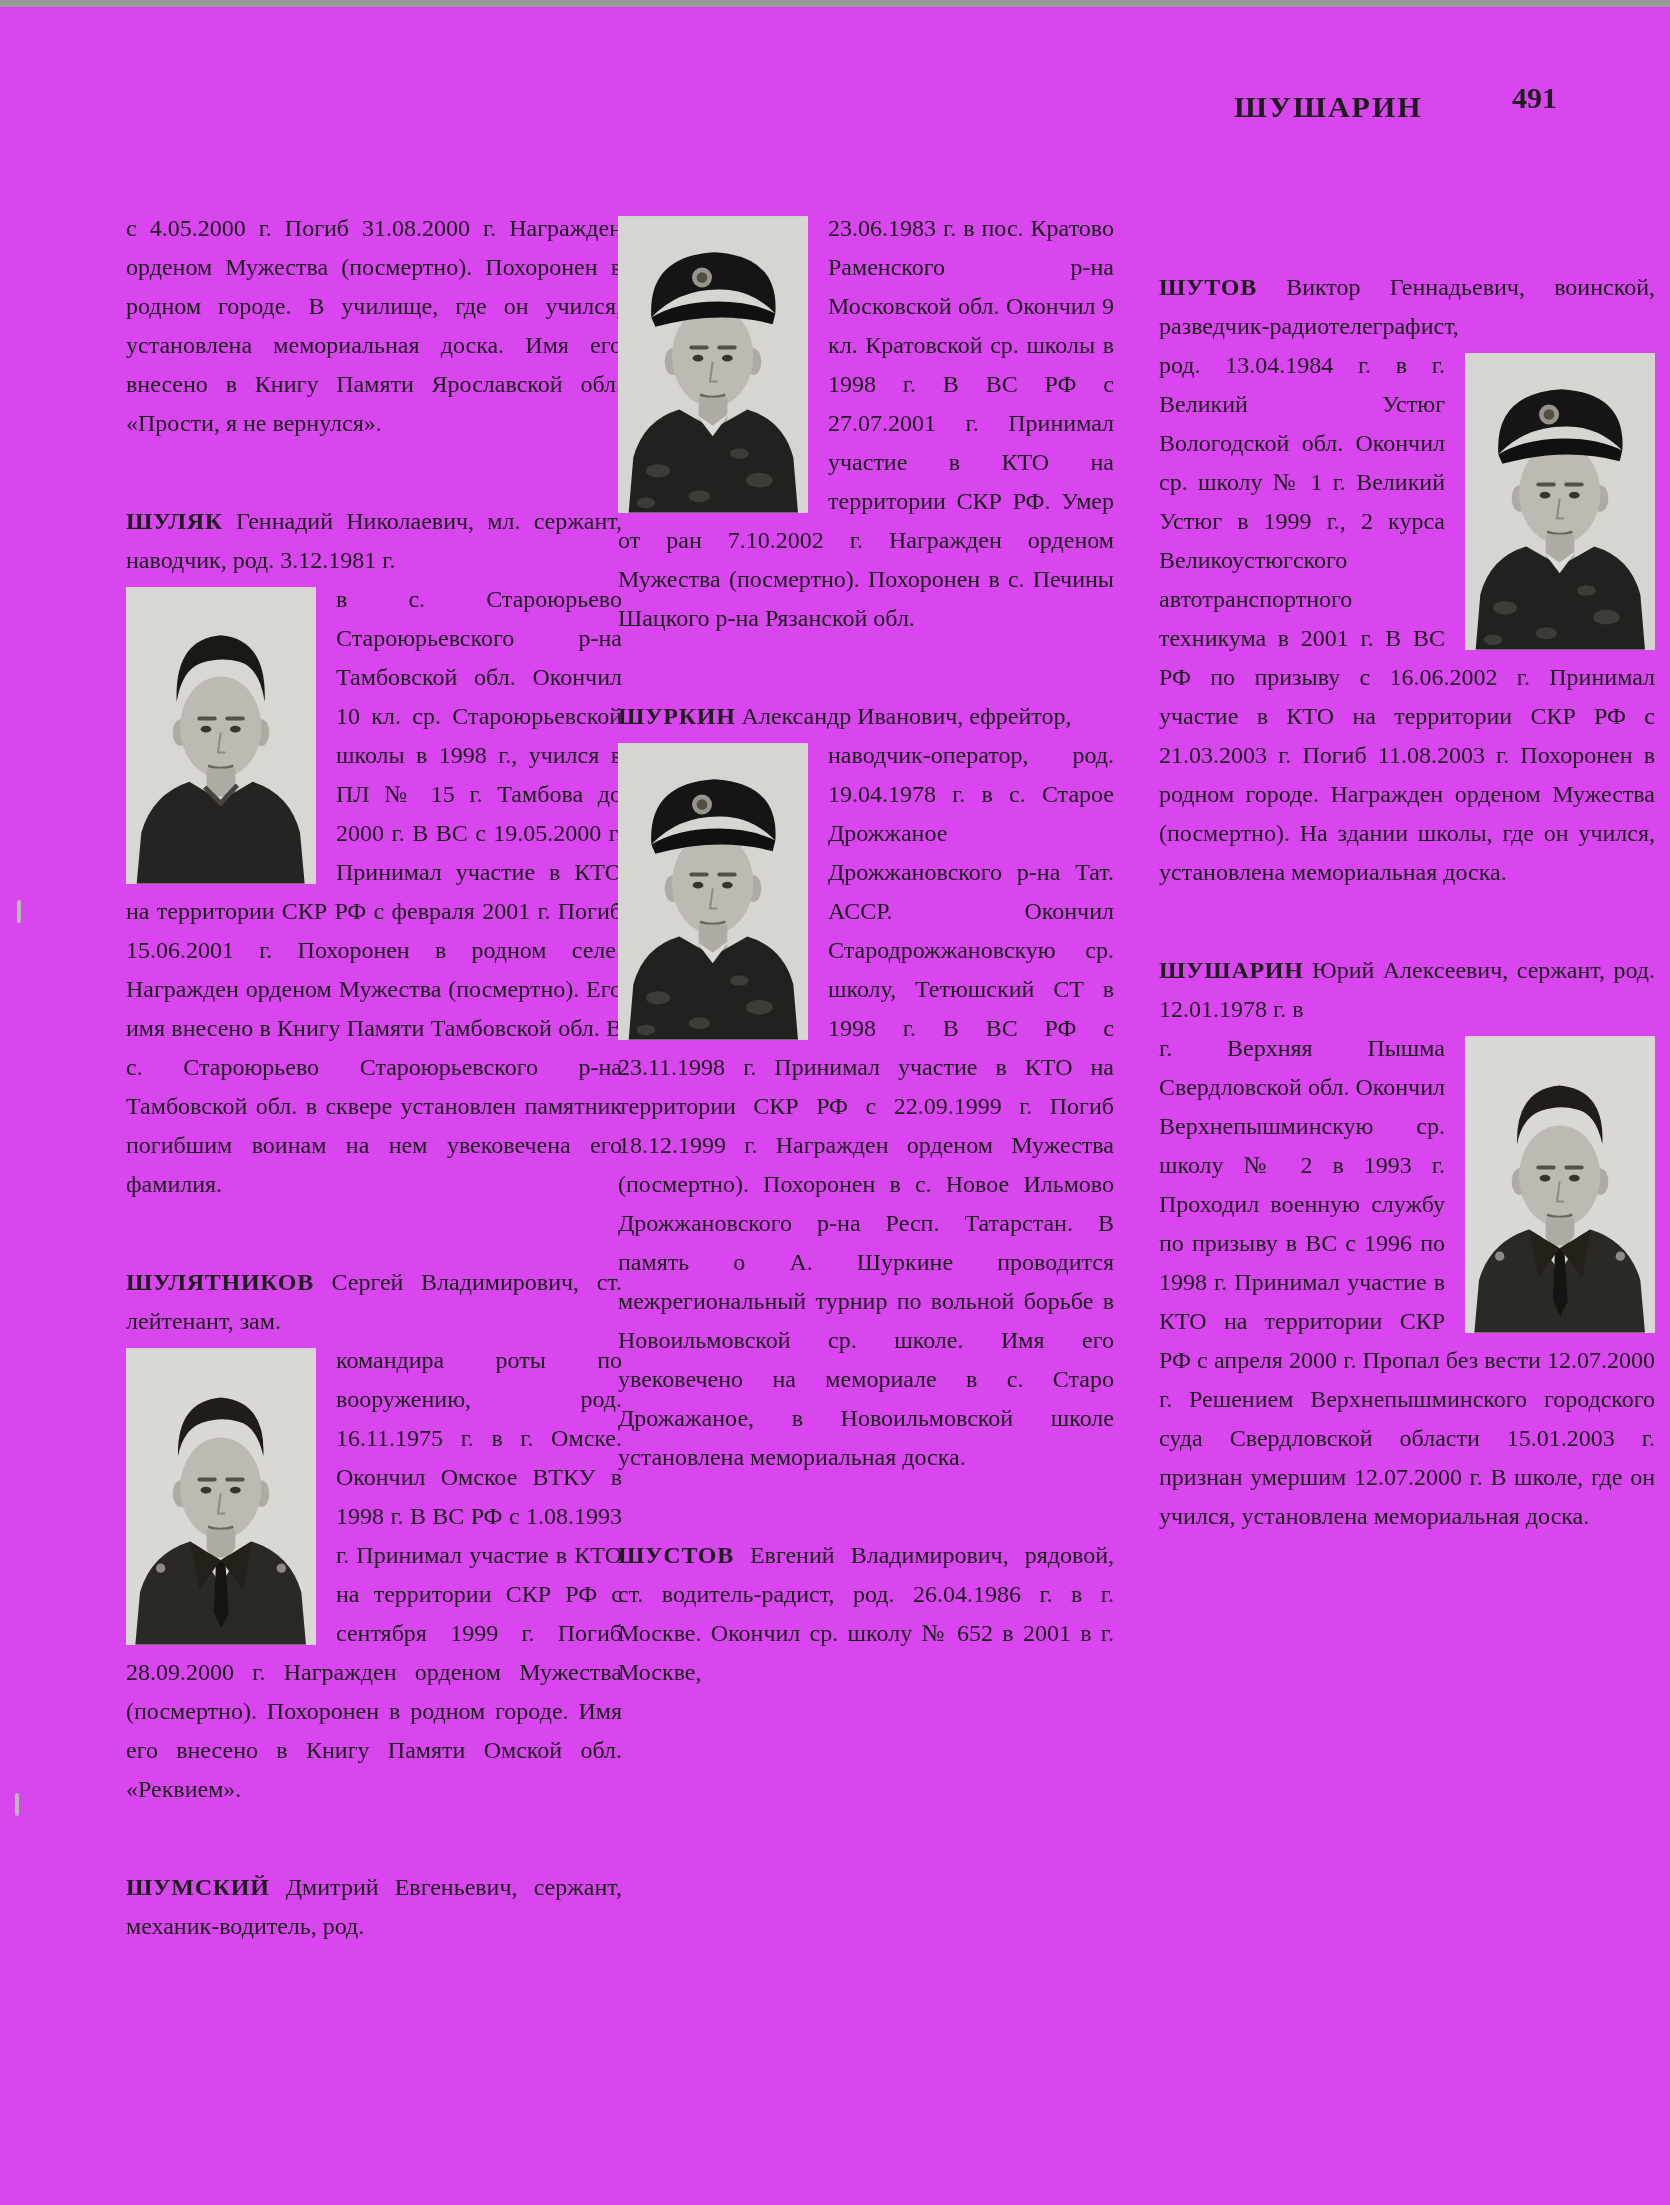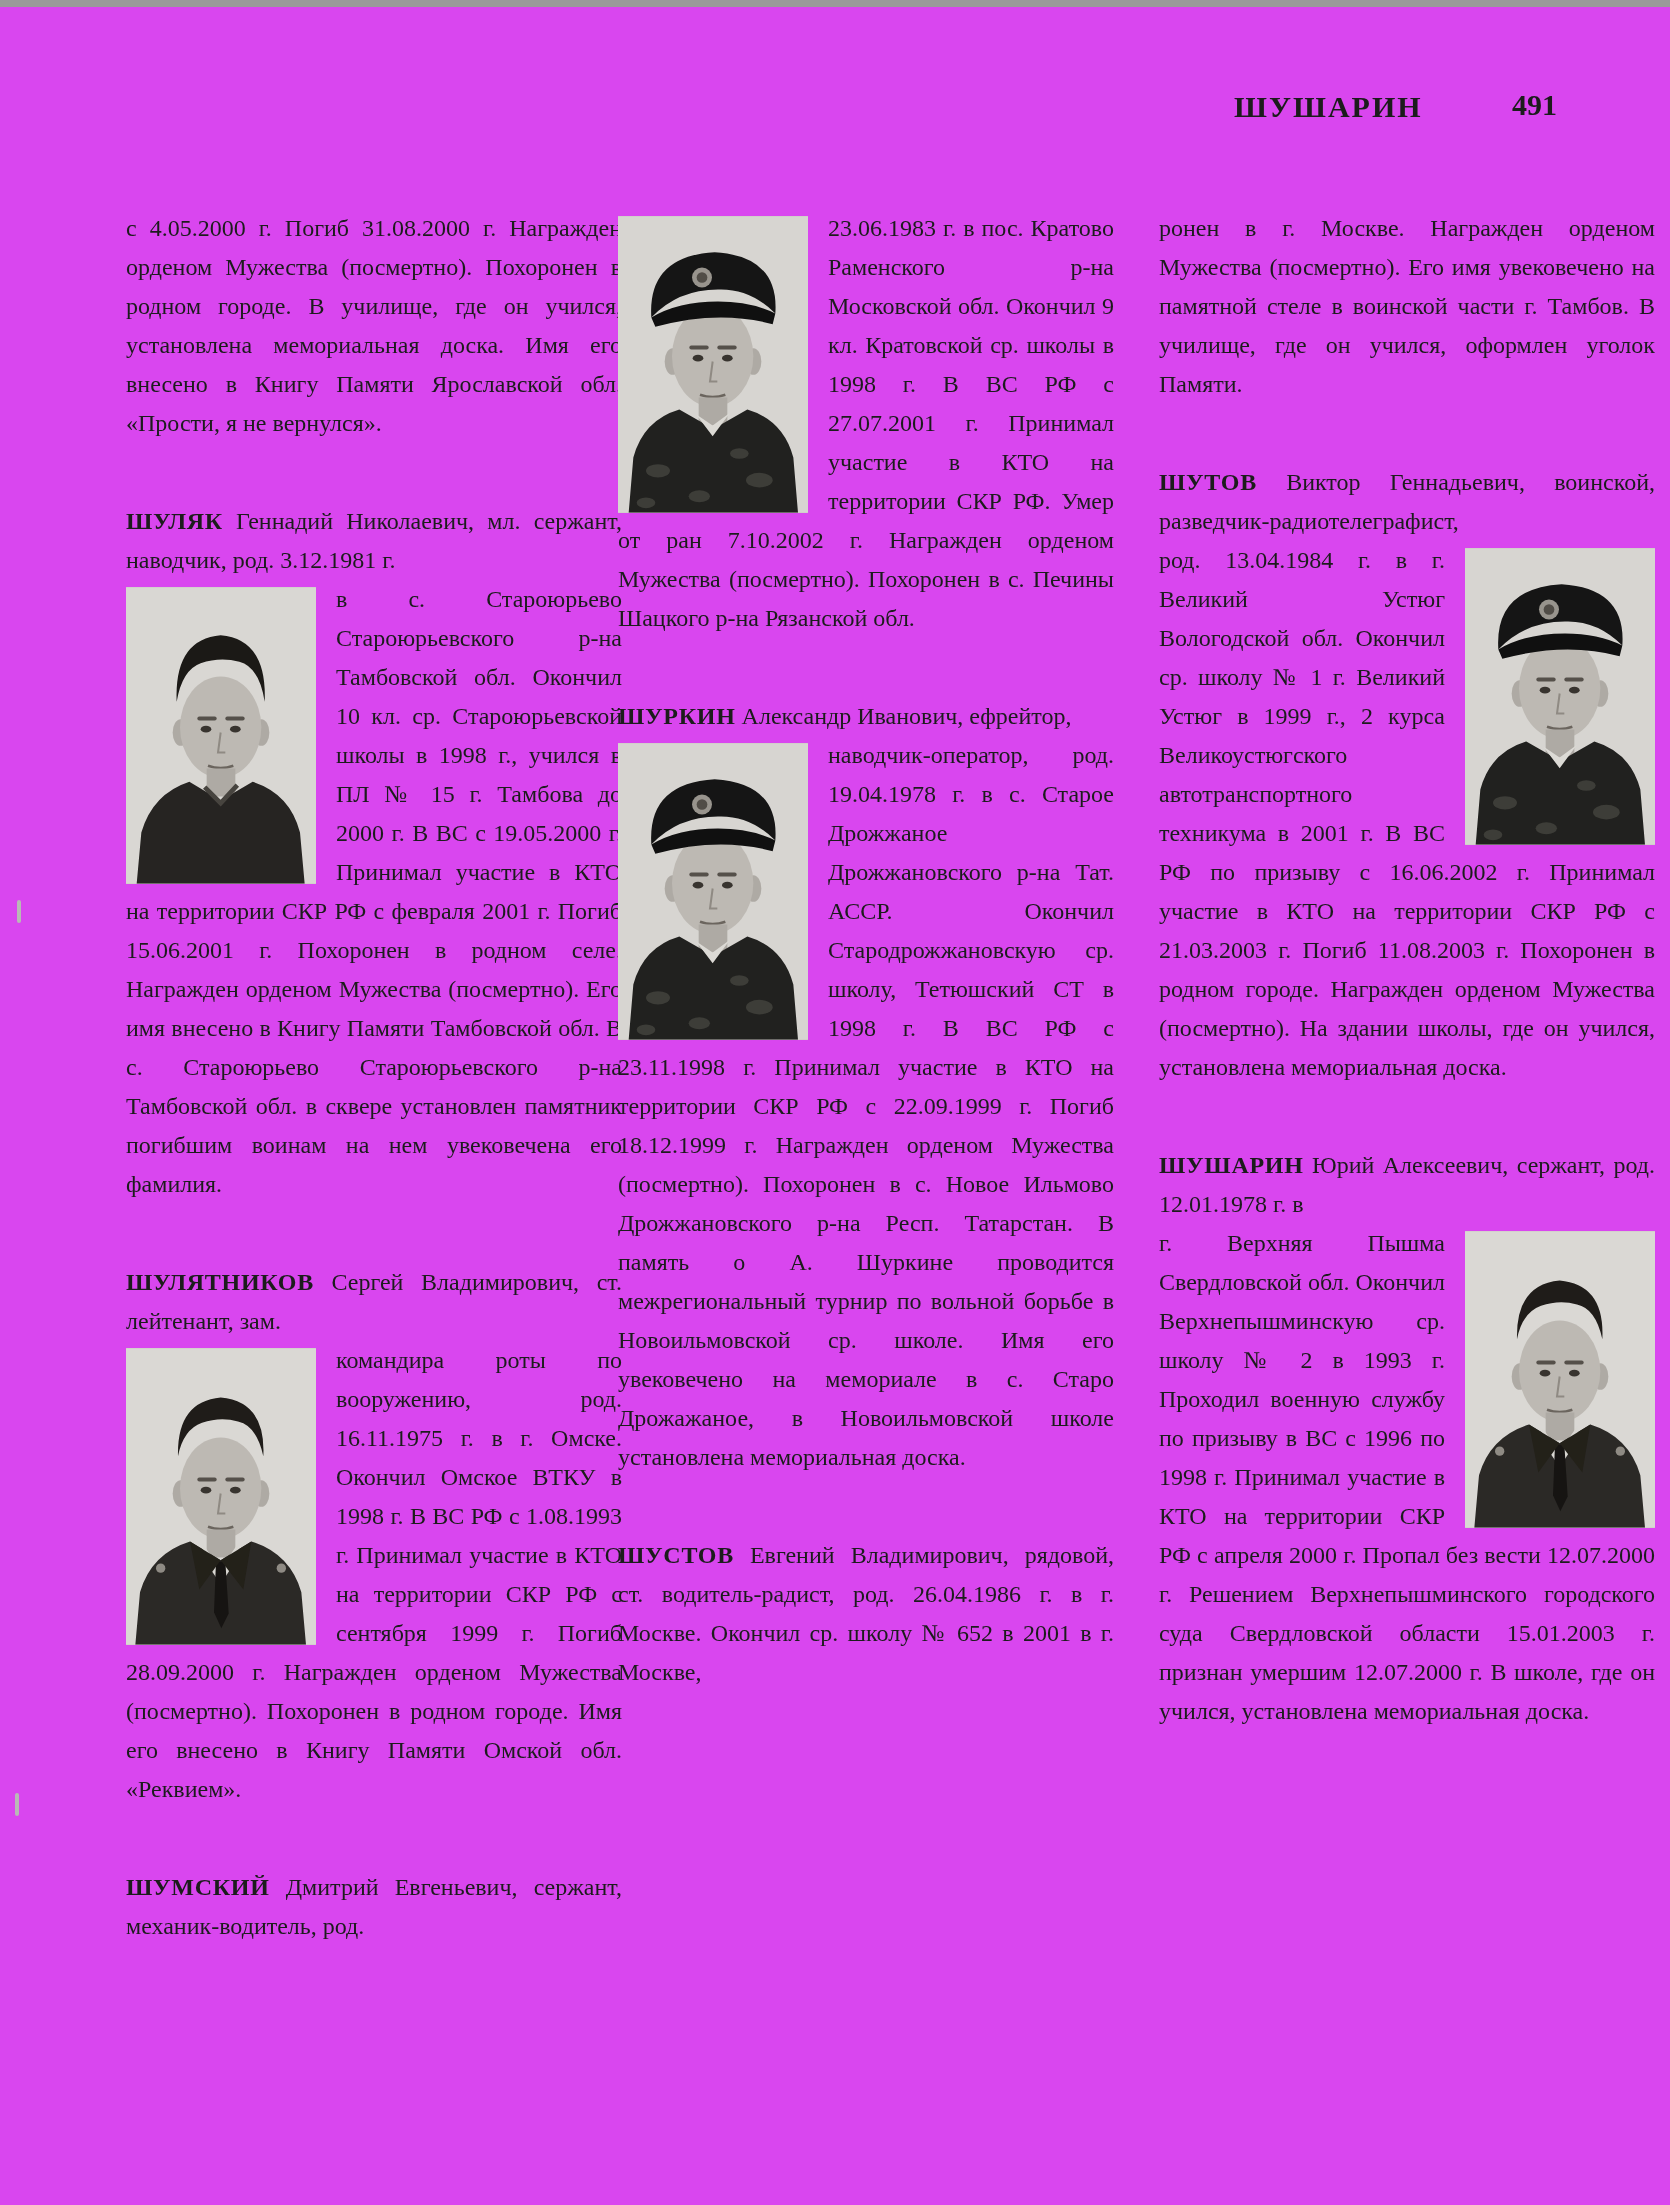--- a/index.html
+++ b/index.html
@@ -10,21 +10,21 @@
     font-family:"Liberation Serif","DejaVu Serif",serif;
     color:#1c1c1c;
     overflow:hidden;
     margin-top:7px;
   }
   .hdr-title{
     position:absolute;top:83px;left:1234px;
     font-size:30px;font-weight:bold;letter-spacing:2px;
   }
   .hdr-num{
-    position:absolute;top:81px;left:1512px;
+    position:absolute;top:74px;left:1512px;
     font-size:30px;font-weight:bold;
   }
   .col{position:absolute;top:202px;width:496px;}
   #col1{left:126px;}
   #col2{left:618px;}
   #col3{left:1159px;}
   .body{
     margin:0;
     font-size:24px;line-height:39px;
     text-align:justify;
@@ -162,21 +162,20 @@
         <p class="body">наводчик-оператор, род. 19.04.1978 г. в с. Старое Дрожжаное Дрожжановского р-на Тат. АССР. Окончил Стародрожжановскую ср. школу, Тетюшский СТ в 1998 г. В ВС РФ с 23.11.1998 г. Принимал участие в КТО на территории СКР РФ с 22.09.1999 г. Погиб 18.12.1999 г. Награжден орденом Мужества (посмертно). Похоронен в с. Новое Ильмово Дрожжановского р-на Респ. Татарстан. В память о А. Шуркине проводится межрегиональный турнир по вольной борьбе в Новоильмовской ср. школе. Имя его увековечено на мемориале в с. Старо Дрожажаное, в Новоильмовской школе установлена мемориальная доска.</p>
       </div>
     </div>
 
     <div class="entry">
       <p class="body"><b class="surname">ШУСТОВ</b><span> Евгений Владимирович, рядовой, ст. водитель-радист, род. 26.04.1986 г. в г. Москве. Окончил ср. школу № 652 в 2001 в г. Москве,</span></p>
     </div>
   </div>
 
   <div class="col" id="col3">
-    <p class="body">ронен в г. Москве. Награжден орденом Мужества (посмертно). Его имя увековечено на памятной стеле в воинской части г. Тамбов. В училище, где он учился, оформлен уголок Памяти.</p>
 
     <div class="entry">
       <p class="body"><b class="surname">ШУТОВ</b><span> Виктор Геннадьевич, воинской, разведчик-радиотелеграфист,</span></p>
       <div class="flowwrap">
         <div class="photo right">
           <svg viewBox="0 0 285 445" width="190" height="297">
               <use href="#p-beret"></use>
             </svg>
         </div>
         <p class="body">род. 13.04.1984 г. в г. Великий Устюг Вологодской обл. Окончил ср. школу № 1 г. Великий Устюг в 1999 г., 2 курса Великоустюгского автотранспортного техникума в 2001 г. В ВС РФ по призыву с 16.06.2002 г. Принимал участие в КТО на территории СКР РФ с 21.03.2003 г. Погиб 11.08.2003 г. Похоронен в родном городе. Награжден орденом Мужества (посмертно). На здании школы, где он учился, установлена мемориальная доска.</p>

